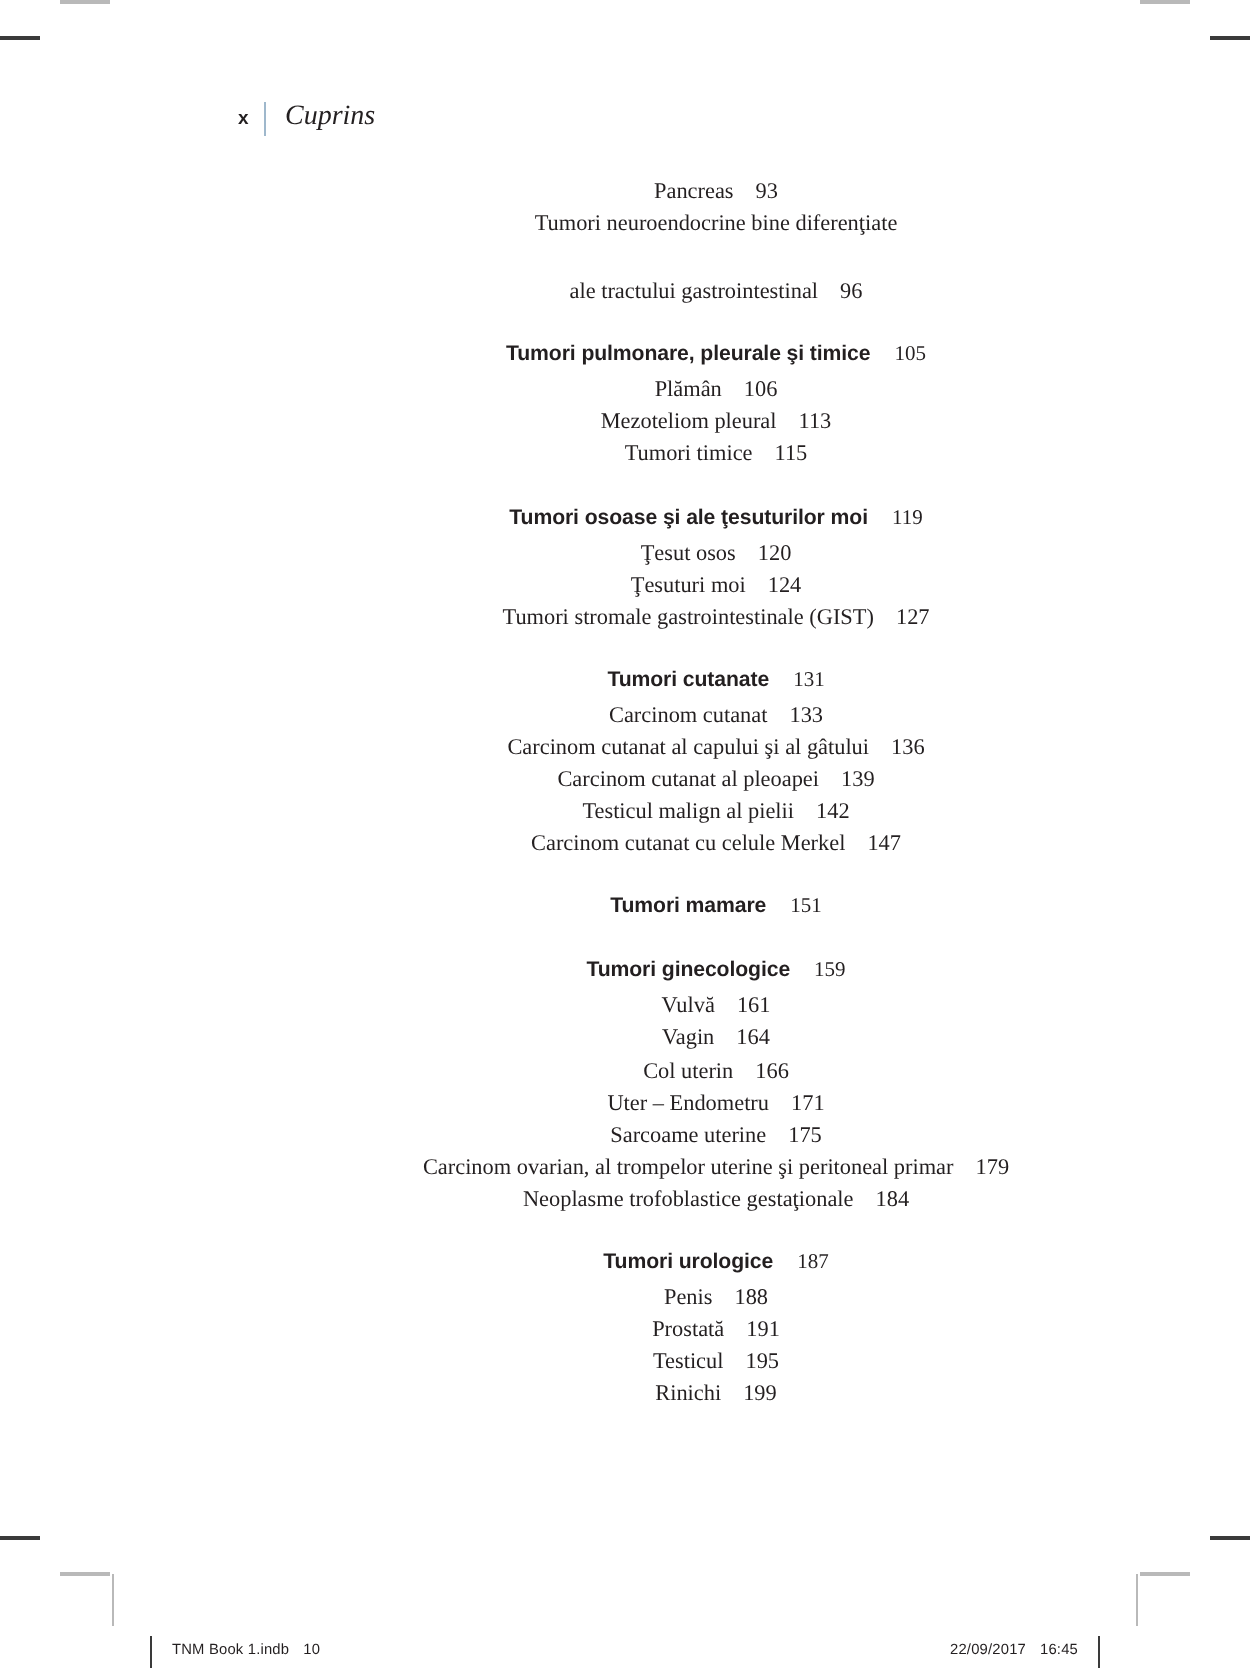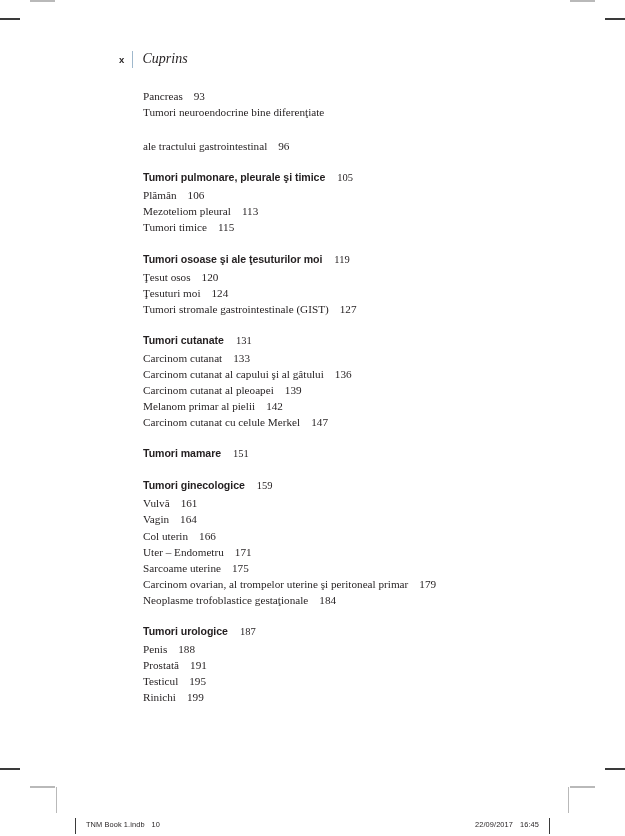--- a/index.html
+++ b/index.html
@@ -70,21 +70,21 @@
   }
 
   
   .toc {
     position: absolute;
     left: 143px;
     top: 88px;
     width: 430px;
   }
 
-  .group { margin-bottom: 0; }
+  .group { margin-bottom: 0; text-align: center; }
   .group + .group { margin-top: 15px; }
 
   .sec-head {
     font-family: "Liberation Sans", sans-serif;
     font-weight: bold;
     font-size: 10.6px;
     color: #231f20;
     letter-spacing: -0.05px;
     line-height: 16px;
     margin-bottom: 1px;
@@ -176,21 +176,21 @@
     <div class="entry"><span>Tumori stromale gastrointestinale (GIST)</span><span class="pg">127</span></div>
   </div>
 
   <div class="group">
     <div class="sec-head">
       <span>Tumori cutanate</span><span class="pg">131</span>
     </div>
     <div class="entry"><span>Carcinom cutanat</span><span class="pg">133</span></div>
     <div class="entry"><span>Carcinom cutanat al capului şi al gâtului</span><span class="pg">136</span></div>
     <div class="entry"><span>Carcinom cutanat al pleoapei</span><span class="pg">139</span></div>
-    <div class="entry"><span>Melanom primar al pielii</span><span class="pg">142</span></div>
+    <div class="entry"><span>Testicul malign al pielii</span><span class="pg">142</span></div>
     <div class="entry"><span>Carcinom cutanat cu celule Merkel</span><span class="pg">147</span></div>
   </div>
 
   <div class="group">
     <div class="sec-head">
       <span>Tumori mamare</span><span class="pg">151</span>
     </div>
   </div>
 
   <div class="group">

